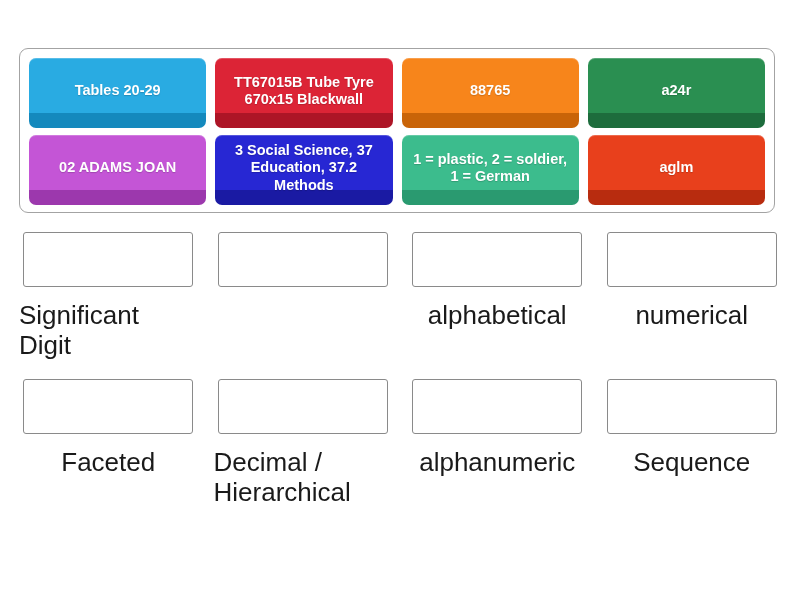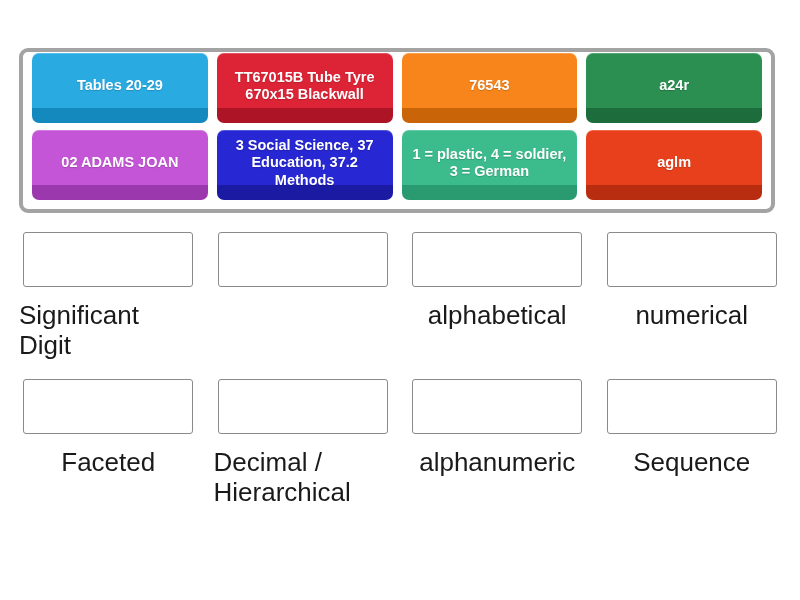--- a/index.html
+++ b/index.html
@@ -17,23 +17,23 @@
 
   
   #tile-bank {
     position: absolute;
     left: 19px;
     top: 48px;
     width: 756px;
     height: 165px;
     box-sizing: border-box;
     background: #ffffff;
-    border: 4px solid #a3a3a3;
+    border: 1px solid #a3a3a3;
     border-radius: 9px;
-    padding: 1px 9px;
+    padding: 9px 9px;
   }
   .tile-row {
     display: flex;
     height: 70px;
     gap: 9px;
   }
   .tile-row + .tile-row { margin-top: 7px; }
 
   .tile {
     flex: 1 1 0;
@@ -97,36 +97,36 @@
 <div id="tile-bank">
 
   <div class="tile-row">
     <div class="tile" style="background: linear-gradient(rgb(41, 171, 226) 0%, rgb(41, 171, 226) 78%, rgb(20, 137, 189) 79%, rgb(20, 137, 189) 100%); box-shadow: rgba(255, 255, 255, 0.22) 0px 1px 0px inset;">
       <span class="tile-text">Tables 20-29</span>
     </div>
     <div class="tile" style="background: linear-gradient(rgb(220, 36, 54) 0%, rgb(220, 36, 54) 78%, rgb(173, 21, 38) 79%, rgb(173, 21, 38) 100%); box-shadow: rgba(255, 255, 255, 0.22) 0px 1px 0px inset;">
       <span class="tile-text">TT67015B Tube Tyre 670x15 Blackwall</span>
     </div>
     <div class="tile" style="background: linear-gradient(rgb(247, 133, 27) 0%, rgb(247, 133, 27) 78%, rgb(201, 100, 8) 79%, rgb(201, 100, 8) 100%); box-shadow: rgba(255, 255, 255, 0.22) 0px 1px 0px inset;">
-      <span class="tile-text">76543</span>
+      <span class="tile-text">88765</span>
     </div>
     <div class="tile" style="background: linear-gradient(rgb(42, 143, 81) 0%, rgb(42, 143, 81) 78%, rgb(29, 108, 60) 79%, rgb(29, 108, 60) 100%); box-shadow: rgba(255, 255, 255, 0.22) 0px 1px 0px inset; align-items: center;">
       <span class="tile-text">a24r</span>
     </div>
   </div>
 
   <div class="tile-row">
     <div class="tile" style="background: linear-gradient(rgb(196, 85, 214) 0%, rgb(196, 85, 214) 78%, rgb(156, 56, 173) 79%, rgb(156, 56, 173) 100%); box-shadow: rgba(255, 255, 255, 0.22) 0px 1px 0px inset;">
       <span class="tile-text">02 ADAMS JOAN</span>
     </div>
     <div class="tile" style="background: linear-gradient(rgb(39, 39, 211) 0%, rgb(39, 39, 211) 78%, rgb(26, 26, 163) 79%, rgb(26, 26, 163) 100%); box-shadow: rgba(255, 255, 255, 0.22) 0px 1px 0px inset;">
       <span class="tile-text">3 Social Science, 37 Education, 37.2 Methods</span>
     </div>
     <div class="tile" style="background: linear-gradient(rgb(60, 188, 141) 0%, rgb(60, 188, 141) 78%, rgb(42, 154, 112) 79%, rgb(42, 154, 112) 100%); box-shadow: rgba(255, 255, 255, 0.22) 0px 1px 0px inset;">
-      <span class="tile-text">1 = plastic, 4 = soldier, 3 = German</span>
+      <span class="tile-text">1 = plastic, 2 = soldier, 1 = German</span>
     </div>
     <div class="tile" style="background: linear-gradient(rgb(232, 64, 28) 0%, rgb(232, 64, 28) 78%, rgb(184, 44, 15) 79%, rgb(184, 44, 15) 100%); box-shadow: rgba(255, 255, 255, 0.22) 0px 1px 0px inset;">
       <span class="tile-text">aglm</span>
     </div>
   </div>
 
 </div>
 
 <div id="answer-grid">
 

